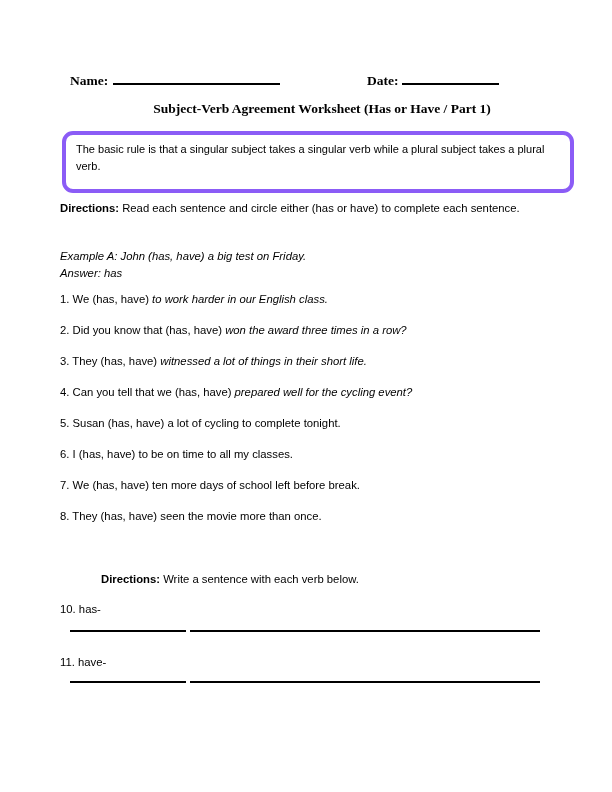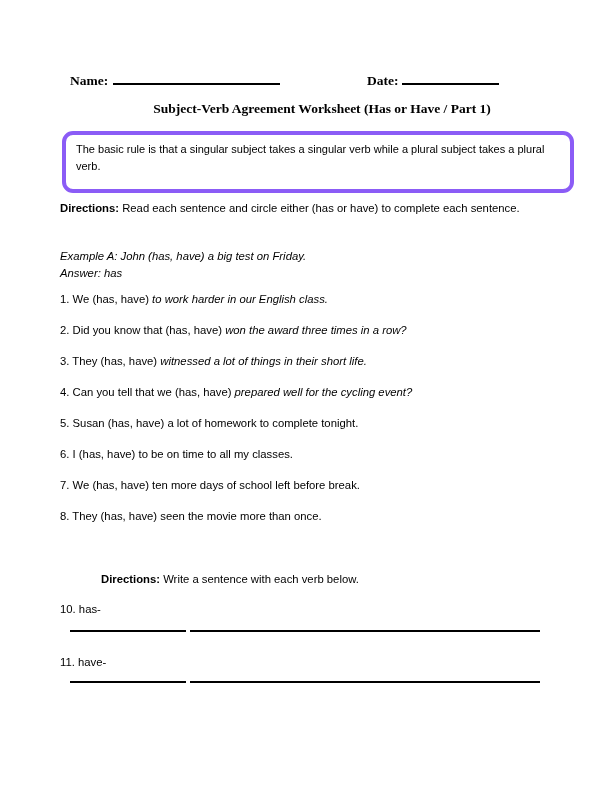--- a/index.html
+++ b/index.html
@@ -116,21 +116,21 @@
     <span>They (has, have)</span>
     <span class="italic">witnessed a lot of things in their short life.</span>
   </p>
   <p class="para item item-4">
     <span>4.</span>
     <span>Can you tell that we (has, have)</span>
     <span class="italic">prepared well for the cycling event?</span>
   </p>
   <p class="para item item-5">
     <span>5.</span>
-    <span>Susan (has, have) a lot of homework to complete tonight.</span>
+    <span>Susan (has, have) a lot of cycling to complete tonight.</span>
     <span class="italic"></span>
   </p>
   <p class="para item item-6">
     <span>6.</span>
     <span>I (has, have) to be on time to all my classes.</span>
     <span class="italic"></span>
   </p>
   <p class="para item item-7">
     <span>7.</span>
     <span>We (has, have) ten more days of school left before break.</span>

